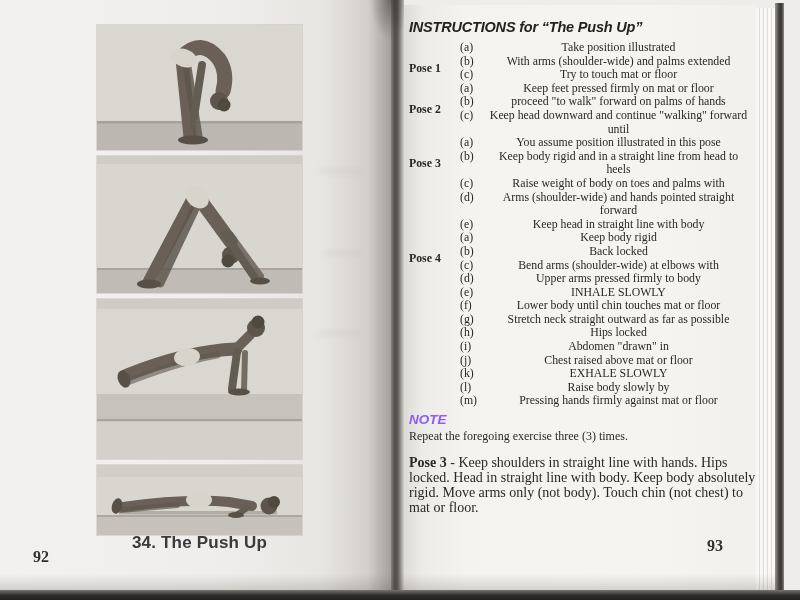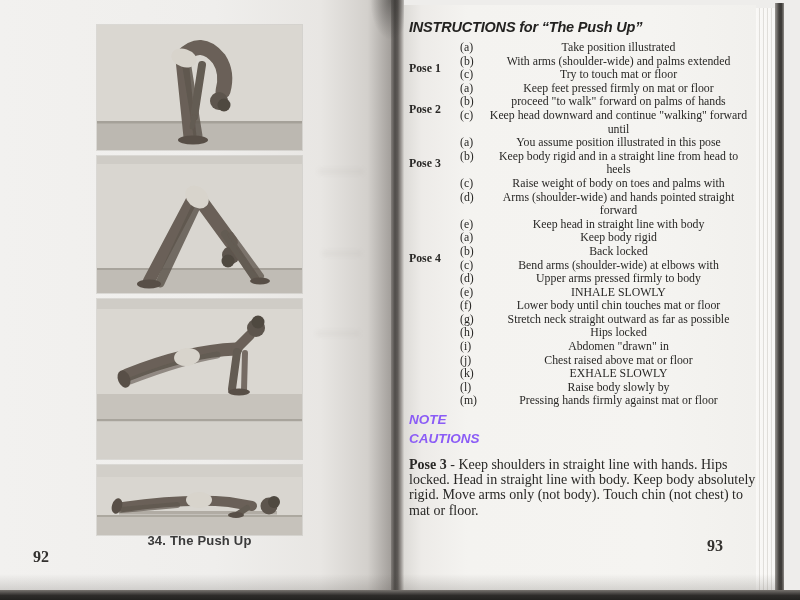--- a/index.html
+++ b/index.html
@@ -25,21 +25,21 @@
     background:linear-gradient(180deg,#76726e 0%,#2e2c2a 55%,#232220 100%);}
   .bleed{position:absolute;background:#8a857e;opacity:.06;filter:blur(2px);border-radius:2px;}
 
   
   .photo-strip{position:absolute;left:97px;top:25px;width:205px;}
   .photo{position:relative;width:205px;overflow:hidden;background:#d9d6d0;
     box-shadow:0 0 0 1px rgba(150,146,140,.25);}
   .photo + .photo{margin-top:6px;}
   .photo svg{display:block;}
   .caption{position:absolute;left:97px;top:533px;width:205px;text-align:center;
-    font-family:"Liberation Sans",sans-serif;font-weight:bold;font-size:13px;
+    font-family:"Liberation Sans",sans-serif;font-weight:bold;font-size:17px;
     color:#3a3a3a;letter-spacing:.2px;}
   .page-num{position:absolute;font-family:"Liberation Serif",serif;font-weight:bold;
     font-size:16px;color:#33312f;}
   .pn-left{left:33px;top:548px;}
   .pn-right{left:707px;top:537px;}
 
   
   .rp-content{position:absolute;left:409px;top:19px;width:348px;color:#292826;}
   .rp-title{font-family:"Liberation Sans",sans-serif;font-style:italic;font-weight:bold;
     font-size:14.5px;letter-spacing:-.2px;color:#232220;margin-bottom:6px;}
@@ -296,19 +296,19 @@
               <span class="item-text">Raise body slowly by</span>
             </div>
             <div class="pose-item">
               <span class="item-letter">(m)</span>
               <span class="item-text">Pressing hands firmly against mat or floor</span>
             </div>
           </div>
         </div>
       </div>
     <div class="rp-heading">NOTE</div>
-    <div class="rp-heading">CAUTIONS</div>
+    <div class="rp-body">Repeat the foregoing exercise three (3) times.</div>
     <div class="rp-caution"><span class="cl">Pose 3</span> <span>- Keep shoulders in straight line with hands. Hips locked. Head in straight line with body. Keep body absolutely rigid. Move arms only (not body). Touch chin (not chest) to mat or floor.</span></div>
   </div>
 
   <div class="page-num pn-right">93</div>
 
 </div>
 
 </body></html>

